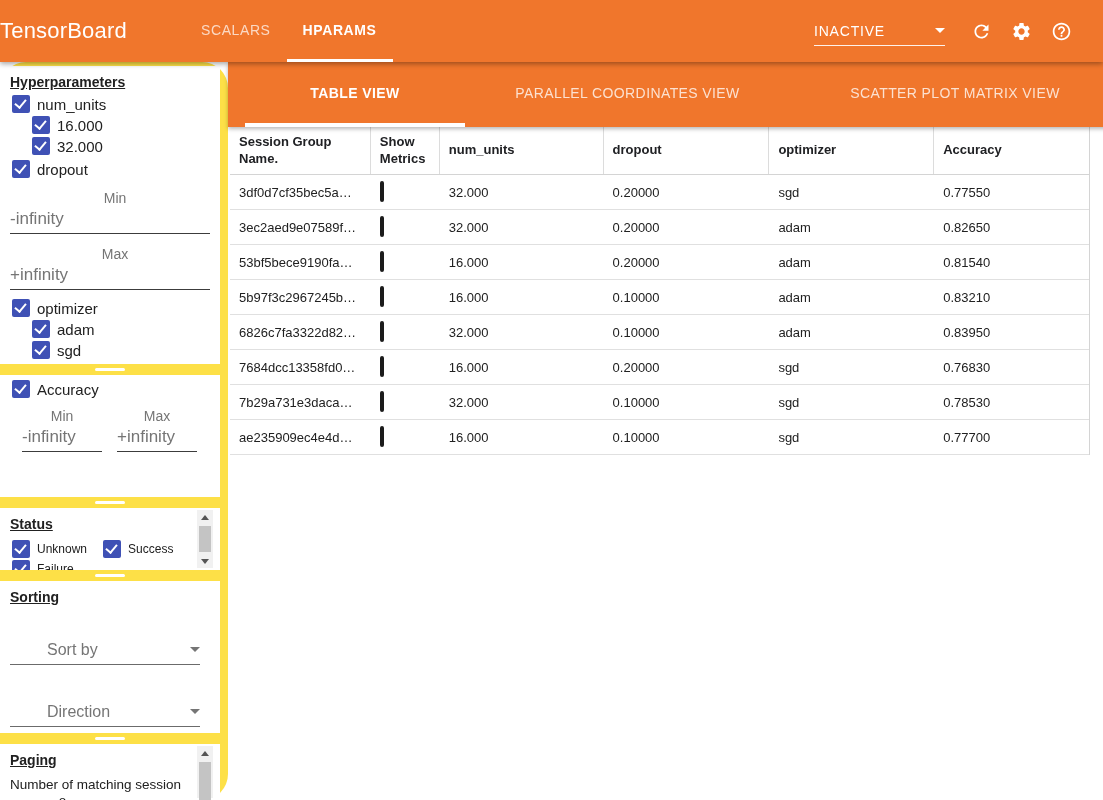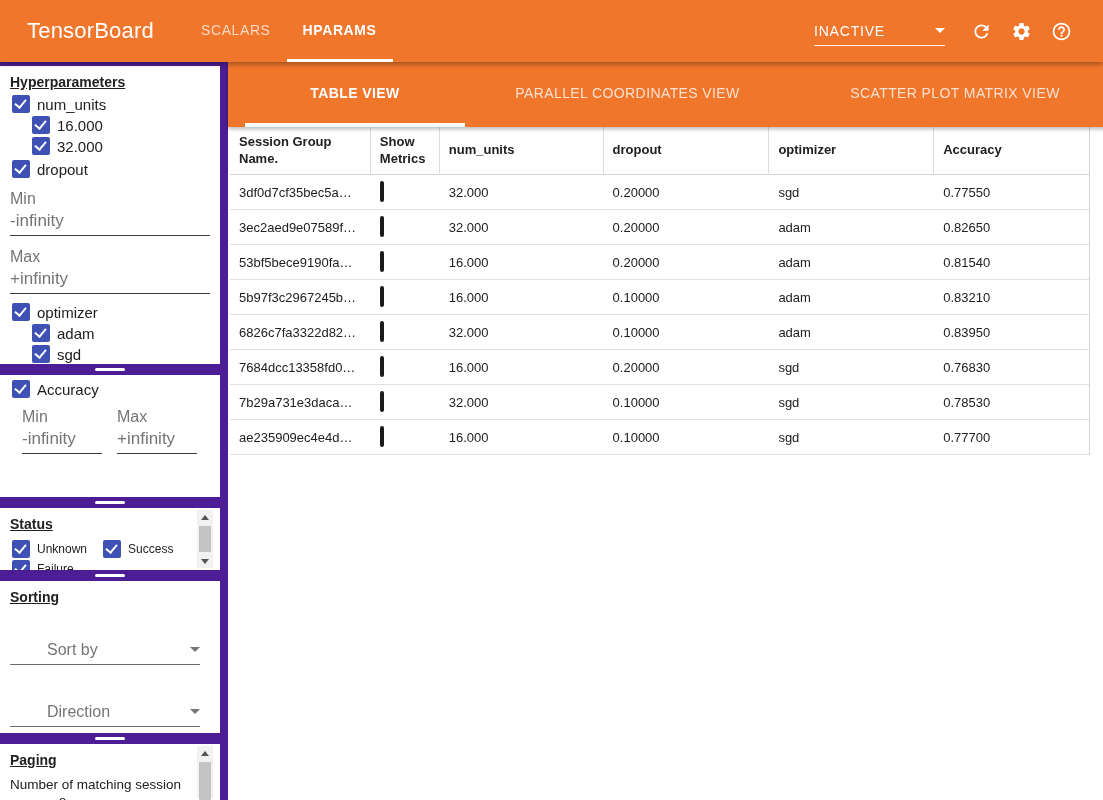--- a/index.html
+++ b/index.html
@@ -6,51 +6,51 @@
   html,body { width:1103px; height:800px; overflow:hidden; }
   body { font-family:"Liberation Sans", sans-serif; background:#fff; color:#212121; }
 
   
   .toolbar {
     position:relative; z-index:30; height:62px; background:#f0762c;
     display:flex; align-items:stretch;
     box-shadow:0 2px 5px rgba(0,0,0,0.35);
   }
   .tb-title { align-self:center; color:#fff; font-size:22px; font-weight:500;
-    padding-left:27px; width:185px; letter-spacing:0.2px; }
+    width:185px; letter-spacing:0.2px; }
   .tb-tabs { display:flex; align-items:stretch; }
   .tb-tab { display:flex; align-items:center; padding:0 16px; color:rgba(255,255,255,0.72);
     font-size:14px; letter-spacing:0.6px; cursor:pointer; border-bottom:3px solid transparent;justify-content:center; }
   .tb-tab.active { color:#fff; border-bottom:3px solid #fff; font-weight:bold; }
   .tb-right { margin-left:auto; display:flex; align-items:center; padding-right:22px; }
   .run-select { position:relative; width:131px; height:30px; margin-right:16px;
     border-bottom:1px solid rgba(255,255,255,0.9); display:flex; align-items:center; cursor:pointer; }
   .run-select .val { color:#fff; font-size:14px; letter-spacing:0.8px; }
   .chev-w { margin-left:auto; width:0; height:0; border-left:5px solid transparent;
     border-right:5px solid transparent; border-top:5px solid #fff; }
   .icon-btn { width:40px; height:40px; display:flex; align-items:center; justify-content:center; cursor:pointer; }
   .icon-btn svg { width:21px; height:21px; fill:#fff; }
 
   
   .content { display:flex; height:738px; }
-  .sidebar { width:228px; background:#4c1d95; padding:4px 8px 0 0; display:flex; flex-direction:column; }
+  .sidebar { width:228px; background:#fde047; padding:4px 8px 0 0; display:flex; flex-direction:column;border-radius:26px; }
   .card { background:#fff; width:220px; position:relative; overflow:hidden; }
   .divider { height:11px; display:flex; align-items:center; justify-content:center; flex:none; }
   .drag-handle { width:30px; height:3px; background:#fff; border-radius:2px; cursor:row-resize; }
 
   .sec-title { font-size:14px; font-weight:bold; text-decoration:underline; padding:8px 10px 0 10px; }
   .cb-row { display:flex; align-items:center; padding-left:12px; margin-top:5px; cursor:pointer; }
   .cb-row.child { padding-left:32px; margin-top:3px; }
   .cb { width:18px; height:18px; border-radius:2px; background:#3f51b5; position:relative; flex:none; cursor:pointer; }
   .cb::after { content:""; position:absolute; left:5px; top:2px; width:5px; height:9px;
     border:solid #fff; border-width:0 2.5px 2.5px 0; transform:rotate(40deg); }
   .cb-label { font-size:15px; margin-left:7px; color:#212121; }
 
   .field { padding-left:10px; margin-top:12px; }
-  .field .flabel { font-size:16px; color:#757575; }
+  .field .flabel { font-size:14px; color:#757575;text-align:center; }
   .field input { display:block; width:200px; border:none; outline:none; border-bottom:1px solid #3c3c3c;
     font-family:"Liberation Sans",sans-serif; font-size:17px; color:#757575; padding:3px 0 4px 0; background:transparent; }
   .field input::placeholder { color:#757575; opacity:1; }
   .fields-inline { display:flex; margin-left:22px; margin-top:10px; }
   .fields-inline .field { padding-left:0; margin-top:0; margin-right:15px; }
   .fields-inline .field input { width:80px; }
 
   .select { position:relative; width:190px; margin-left:10px; border-bottom:1px solid #6b6b6b;
     display:flex; align-items:center; height:30px; cursor:pointer; }
   .select .val { font-size:16px; color:#757575;margin-left:37px; }

